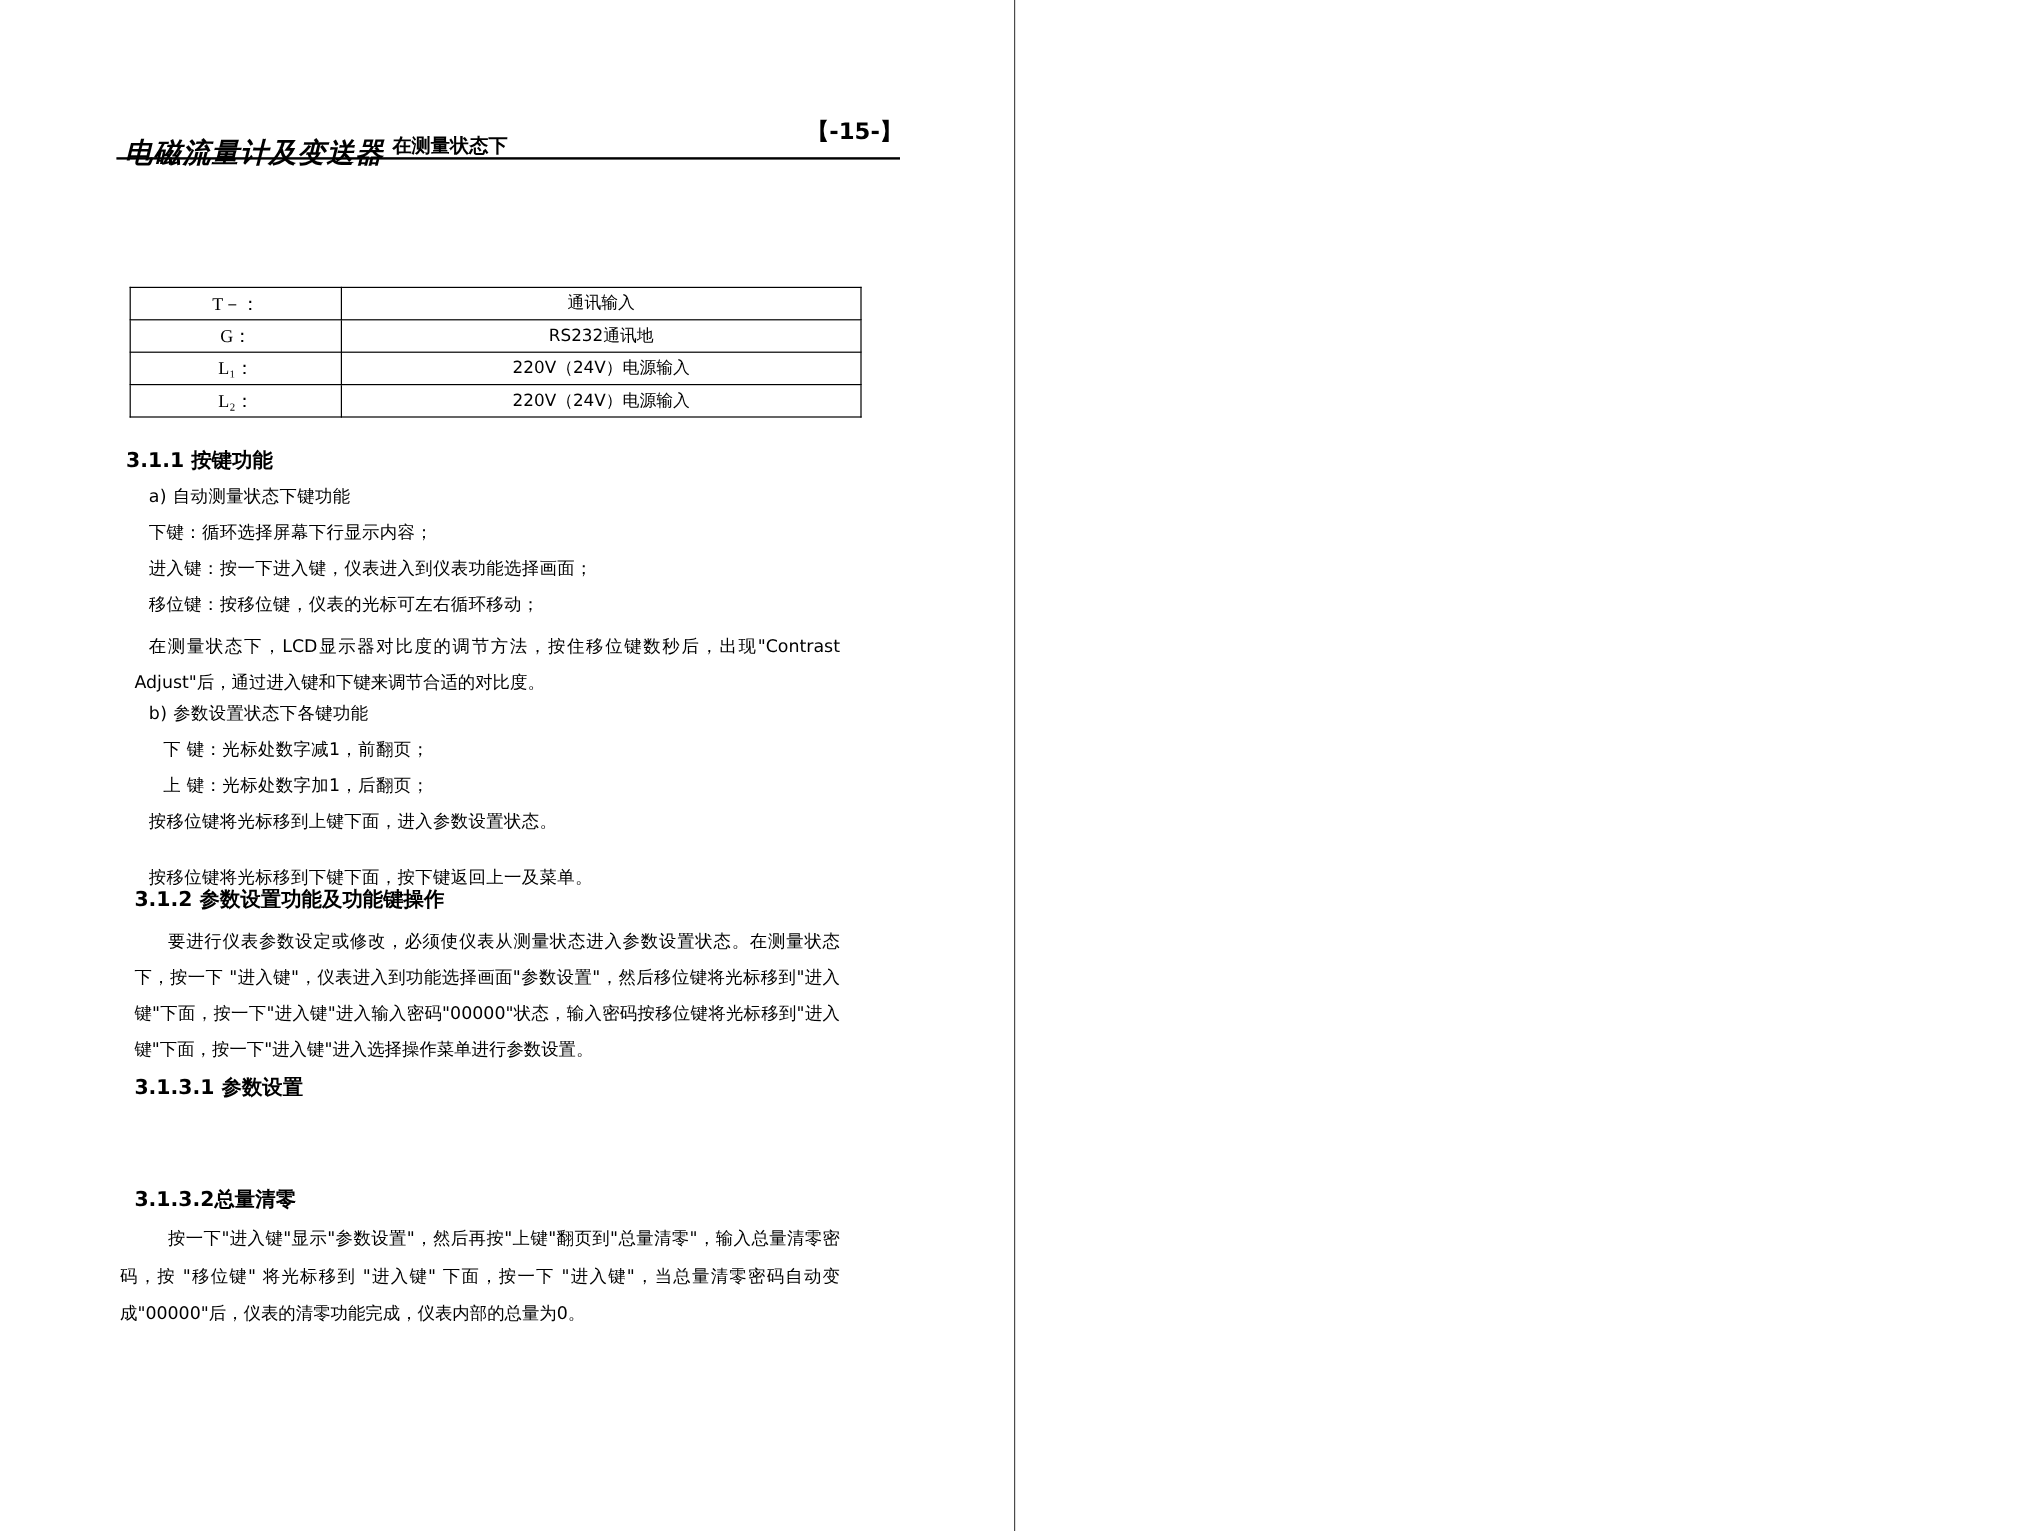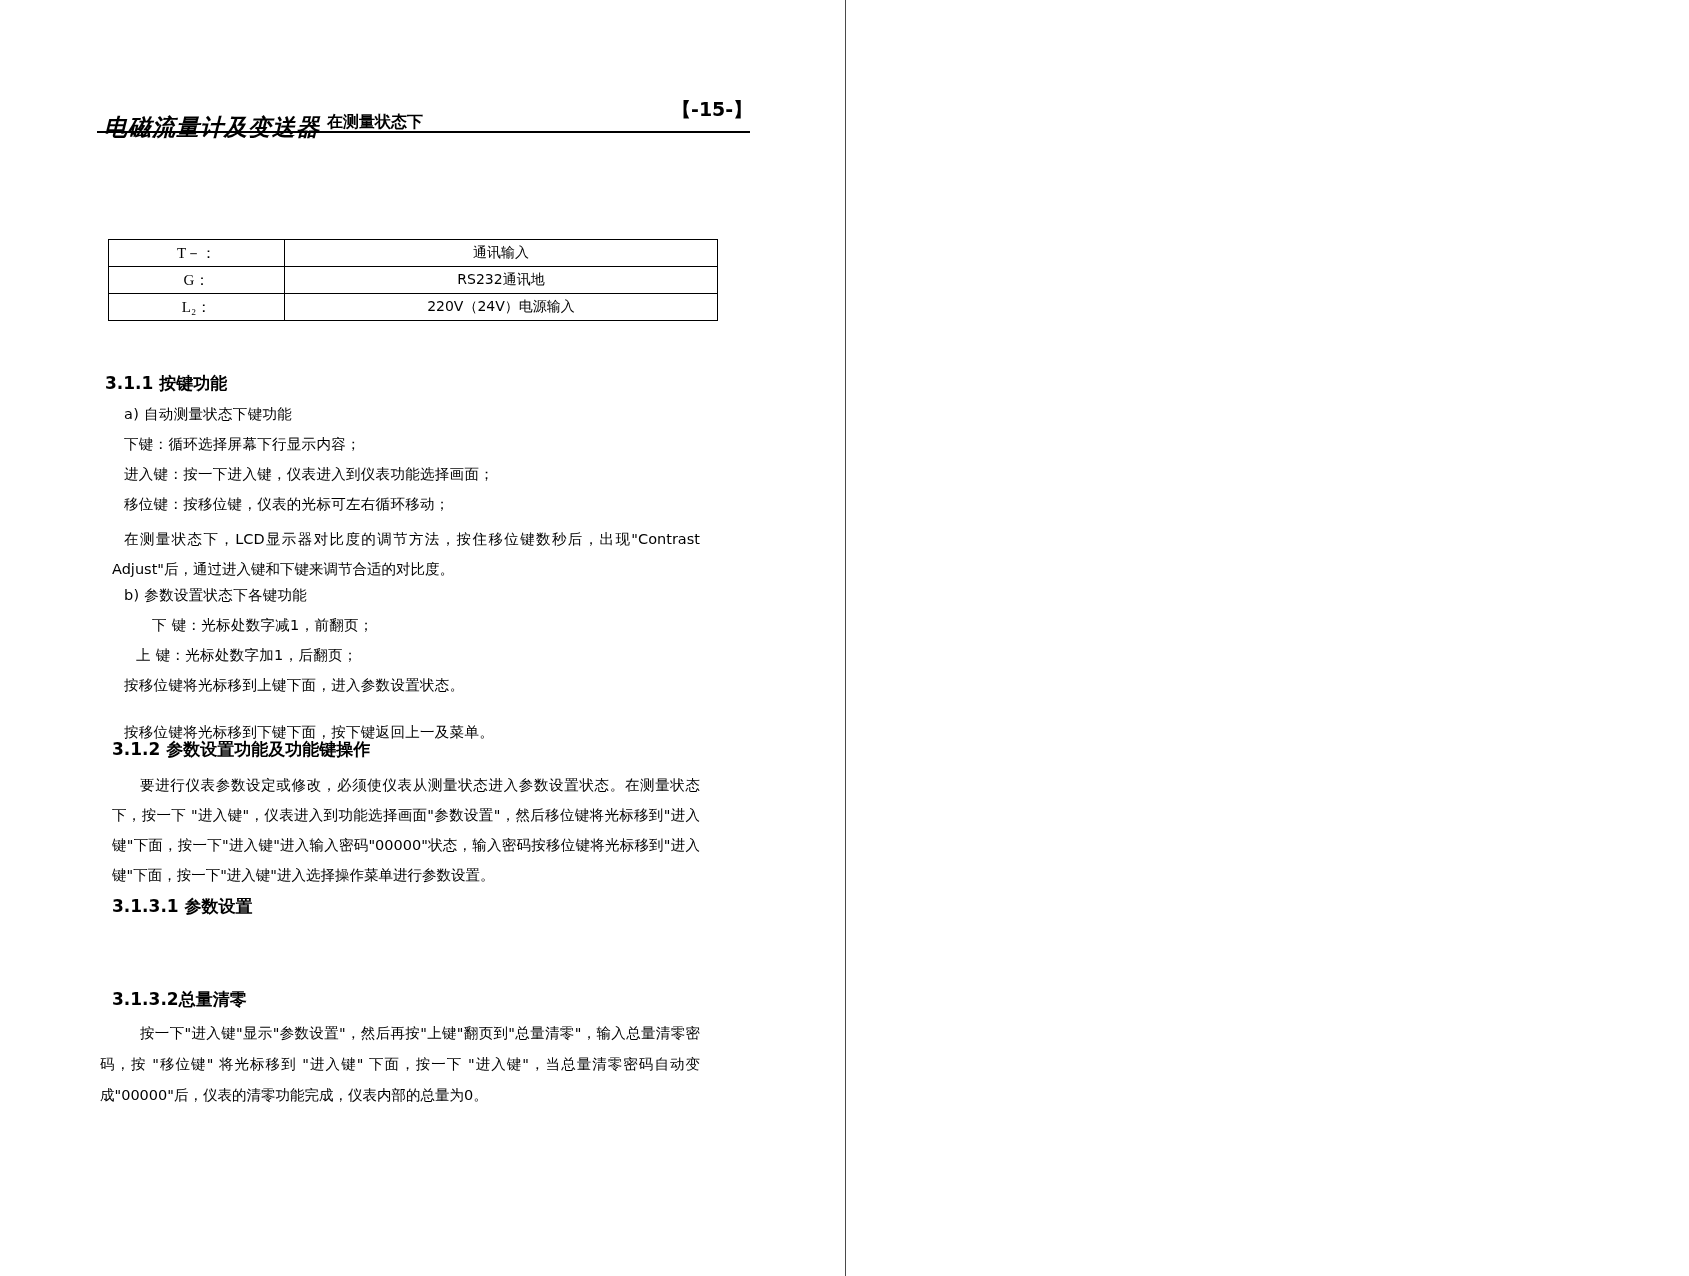--- a/index.html
+++ b/index.html
@@ -138,36 +138,40 @@
       <tbody>
         <tr>
           <td class="c1 serif">T－：</td>
           <td>通讯输入</td>
         </tr>
         <tr>
           <td class="c1 serif">G：</td>
           <td>RS232通讯地</td>
         </tr>
         <tr>
+          <td class="c1 serif">L₁：</td>
+          <td>220V（24V）电源输入</td>
+        </tr>
+        <tr>
           <td class="c1 serif">L₂：</td>
           <td>220V（24V）电源输入</td>
         </tr>
       </tbody>
     </table>
 
     <div class="sec-h" style="left:105px; top:372px;">3.1.1 按键功能</div>
 
     <div class="para" style="left:124px; top:404px;">a) 自动测量状态下键功能</div>
     <div class="para" style="left:124px; top:434px;">下键：循环选择屏幕下行显示内容；</div>
     <div class="para" style="left:124px; top:464px;">进入键：按一下进入键，仪表进入到仪表功能选择画面；</div>
     <div class="para" style="left:124px; top:494px;">移位键：按移位键，仪表的光标可左右循环移动；</div>
     <div class="para-j" style="left:112px; top:524px; width:588px; text-indent:12px;">在测量状态下，LCD显示器对比度的调节方法，按住移位键数秒后，出现"Contrast Adjust"后，通过进入键和下键来调节合适的对比度。</div>
 
     <div class="para" style="left:124px; top:585px;">b) 参数设置状态下各键功能</div>
-    <div class="para" style="left:152px; top:615px;">下 键：光标处数字减1，前翻页；</div>
+    <div class="para" style="left:136px; top:615px;">下 键：光标处数字减1，前翻页；</div>
     <div class="para" style="left:136px; top:645px;">上 键：光标处数字加1，后翻页；</div>
     <div class="para" style="left:124px; top:675px;">按移位键将光标移到上键下面，进入参数设置状态。</div>
     <div class="para" style="left:124px; top:722px;">按移位键将光标移到下键下面，按下键返回上一及菜单。</div>
 
     <div class="sec-h" style="left:112px; top:738px;">3.1.2 参数设置功能及功能键操作</div>
     <div class="para-j" style="left:112px; top:770px; width:588px; text-indent:28px;">要进行仪表参数设定或修改，必须使仪表从测量状态进入参数设置状态。在测量状态下，按一下 "进入键"，仪表进入到功能选择画面"参数设置"，然后移位键将光标移到"进入键"下面，按一下"进入键"进入输入密码"00000"状态，输入密码按移位键将光标移到"进入键"下面，按一下"进入键"进入选择操作菜单进行参数设置。</div>
 
     <div class="sec-h" style="left:112px; top:895px;">3.1.3.1 参数设置</div>
 
     <div class="sec-h" style="left:112px; top:988px;">3.1.3.2总量清零</div>

